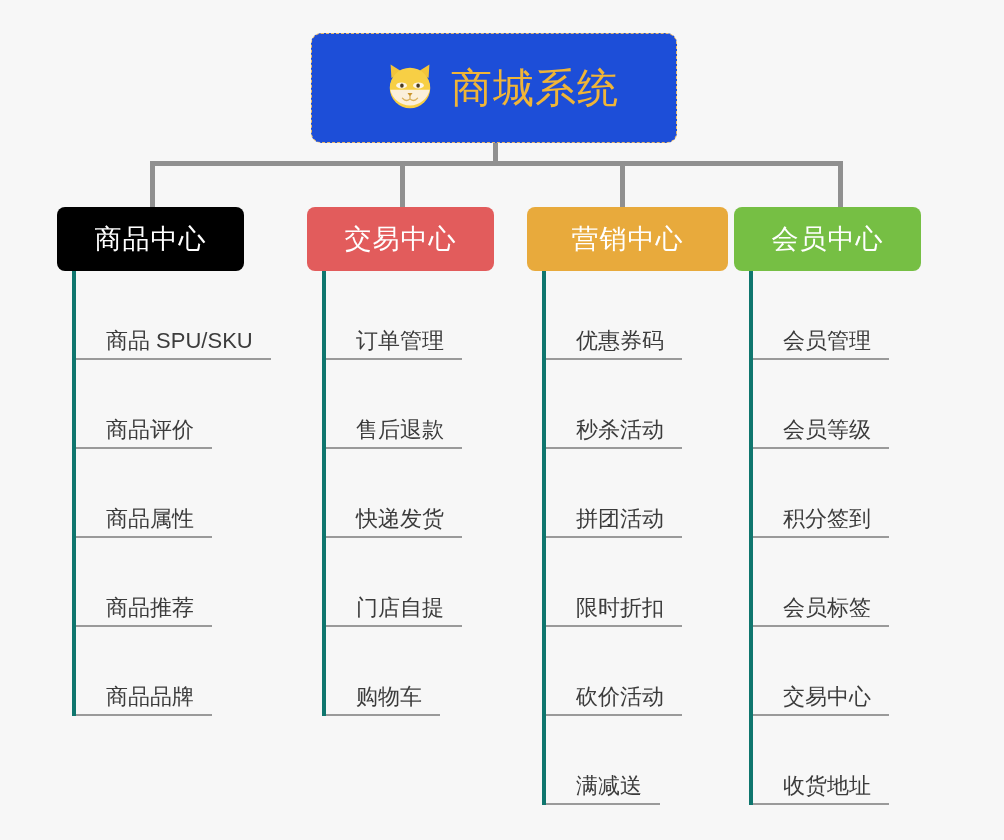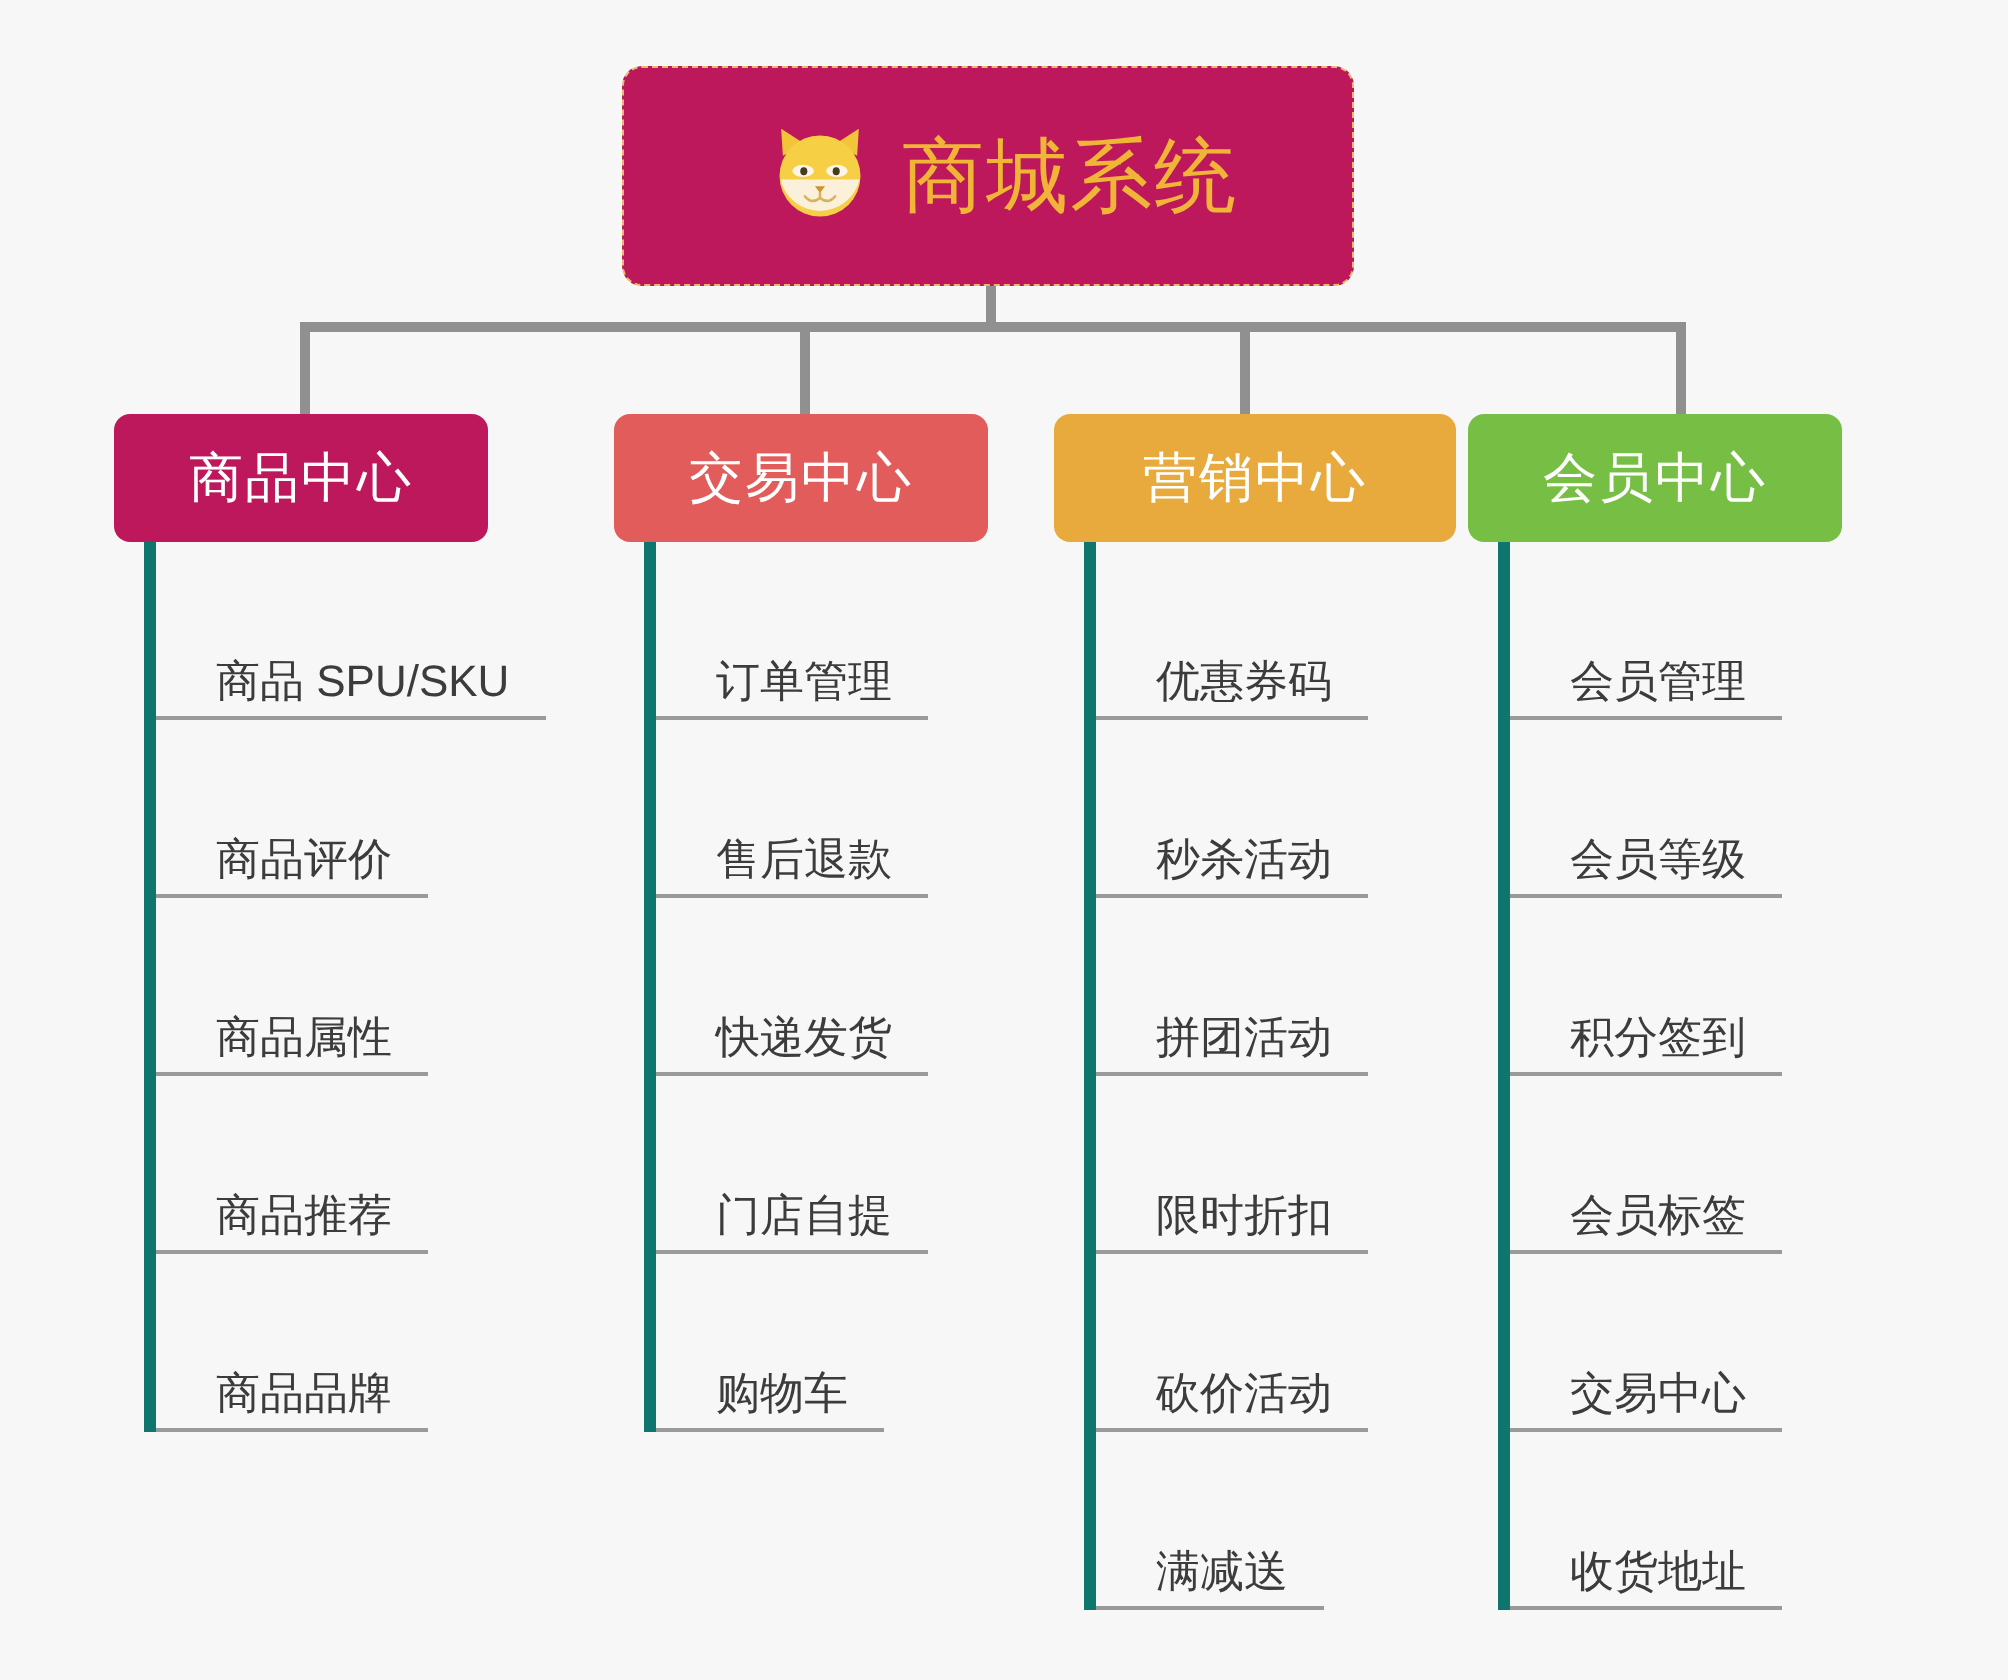--- a/index.html
+++ b/index.html
@@ -21,21 +21,21 @@
   }
 
   
   .root-node {
     position: absolute;
     left: 311px;
     top: 33px;
     width: 366px;
     height: 110px;
     box-sizing: border-box;
-    background: #be185d;
+    background: #1d4ed8;
     border: 1px dashed #e8b96a;
     border-radius: 10px;
     display: flex;
     align-items: center;
     justify-content: center;
     gap: 14px;
     padding-left: 14px;
   }
   .root-icon {
     width: 54px;
@@ -91,21 +91,21 @@
     letter-spacing: 1px;
     white-space: nowrap;
     box-sizing: border-box;
   }
 
   
   .leaf-list {
     position: relative;
     margin-left: 15px;
     padding-left: 0;
-    border-left: 6px solid #0f766e;
+    border-left: 4px solid #0f766e;
   }
   .leaf-item {
     height: 89px;
     display: flex;
     align-items: flex-end;
     box-sizing: border-box;
   }
   .leaf-underline {
     display: inline-block;
     border-bottom: 2px solid #9a9a9a;
@@ -148,21 +148,21 @@
   </div>
 
   <div class="conn stem-root"></div>
   <div class="conn bus"></div>
   <div class="conn drop" style="left:150px"></div>
   <div class="conn drop" style="left:400px"></div>
   <div class="conn drop" style="left:620px"></div>
   <div class="conn drop" style="left:838px"></div>
 
   <div class="column" style="left:57px">
-    <div class="cat-box" style="width:187px;background:#be185d">商品中心</div>
+    <div class="cat-box" style="width:187px;background:#000000">商品中心</div>
     <div class="leaf-list">
       <div class="leaf-item">
           <span class="leaf-underline">商品 SPU/SKU</span>
         </div>
       <div class="leaf-item">
           <span class="leaf-underline">商品评价</span>
         </div>
       <div class="leaf-item">
           <span class="leaf-underline">商品属性</span>
         </div>

